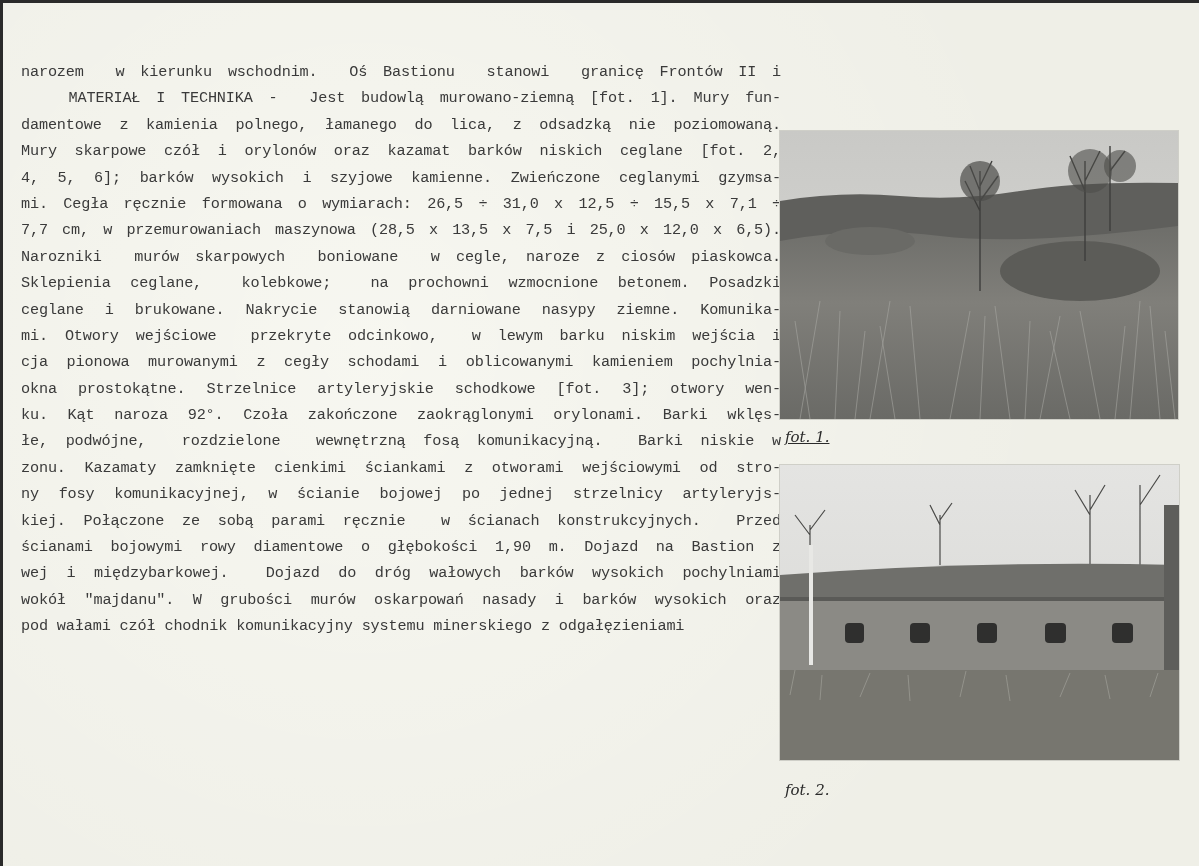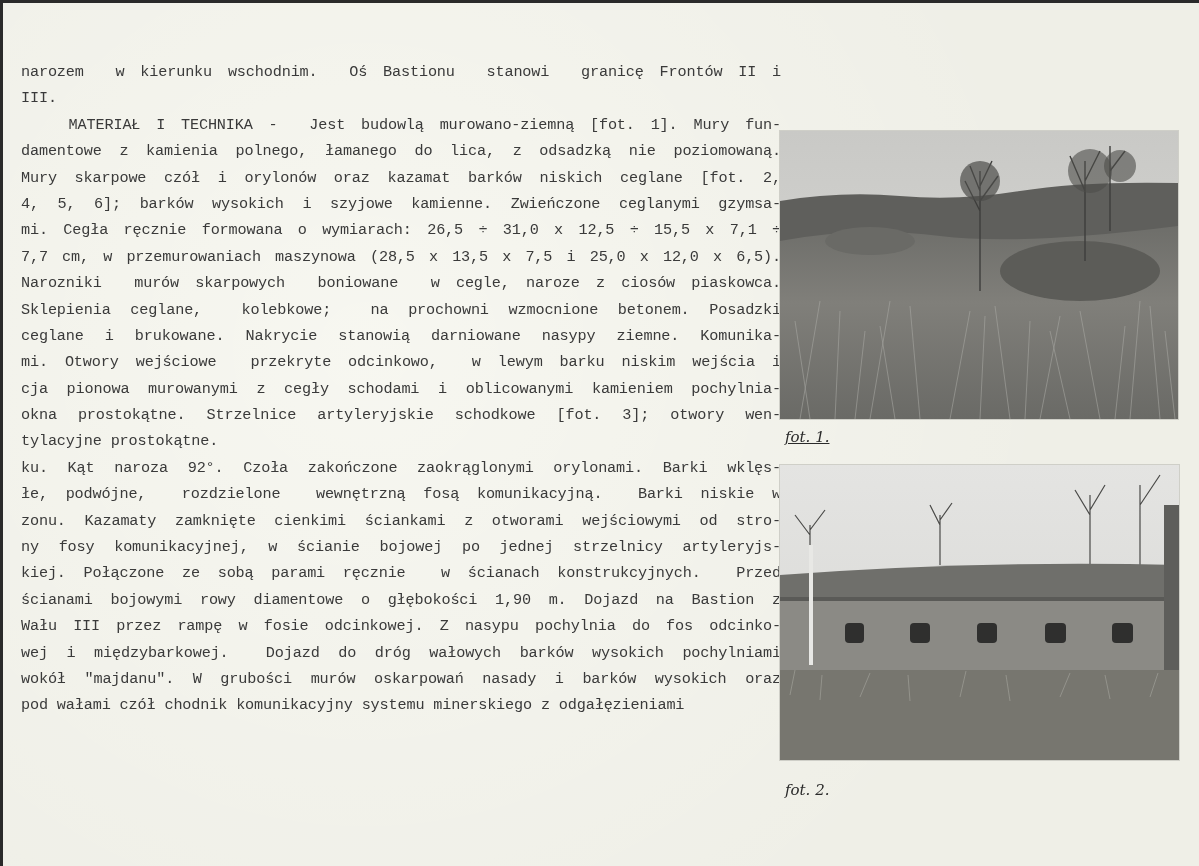--- a/index.html
+++ b/index.html
@@ -37,41 +37,38 @@
     font-size: 15px; color: #2a2a2a;
   }
 </style>
 </head>
 <body>
 
 <div class="page">
 
   <div class="text-col" id="textcol">
       <div class="line">narozem  w kierunku wschodnim.  Oś Bastionu  stanowi  granicę Frontów II i</div>
-      <div class="line last">III.</div>
       <div class="line">   MATERIAŁ I TECHNIKA -  Jest budowlą murowano-ziemną [fot. 1]. Mury fun-</div>
       <div class="line">damentowe z kamienia polnego, łamanego do lica, z odsadzką nie poziomowaną.</div>
       <div class="line">Mury skarpowe czół i orylonów oraz kazamat barków niskich ceglane [fot. 2,</div>
       <div class="line">4, 5, 6]; barków wysokich i szyjowe kamienne. Zwieńczone ceglanymi gzymsa-</div>
       <div class="line">mi. Cegła ręcznie formowana o wymiarach: 26,5 ÷ 31,0 x 12,5 ÷ 15,5 x 7,1 ÷</div>
       <div class="line">7,7 cm, w przemurowaniach maszynowa (28,5 x 13,5 x 7,5 i 25,0 x 12,0 x 6,5).</div>
       <div class="line">Narozniki  murów skarpowych  boniowane  w cegle, naroze z ciosów piaskowca.</div>
       <div class="line">Sklepienia ceglane,  kolebkowe;  na prochowni wzmocnione betonem. Posadzki</div>
       <div class="line">ceglane i brukowane. Nakrycie stanowią darniowane nasypy ziemne. Komunika-</div>
       <div class="line">mi. Otwory wejściowe  przekryte odcinkowo,  w lewym barku niskim wejścia i</div>
       <div class="line">cja pionowa murowanymi z cegły schodami i oblicowanymi kamieniem pochylnia-</div>
       <div class="line">okna prostokątne. Strzelnice artyleryjskie schodkowe [fot. 3]; otwory wen-</div>
-      <div class="line last">tylacyjne prostokątne.</div>
       <div class="line">ku. Kąt naroza 92°. Czoła zakończone zaokrąglonymi orylonami. Barki wklęs-</div>
       <div class="line">łe, podwójne,  rozdzielone  wewnętrzną fosą komunikacyjną.  Barki niskie w</div>
       <div class="line">zonu. Kazamaty zamknięte cienkimi ściankami z otworami wejściowymi od stro-</div>
       <div class="line">ny fosy komunikacyjnej, w ścianie bojowej po jednej strzelnicy artyleryjs-</div>
       <div class="line">kiej. Połączone ze sobą parami ręcznie  w ścianach konstrukcyjnych.  Przed</div>
       <div class="line">ścianami bojowymi rowy diamentowe o głębokości 1,90 m. Dojazd na Bastion z</div>
-      <div class="line">Wału III przez rampę w fosie odcinkowej. Z nasypu pochylnia do fos odcinko-</div>
       <div class="line">wej i międzybarkowej.  Dojazd do dróg wałowych barków wysokich pochylniami</div>
       <div class="line">wokół "majdanu". W grubości murów oskarpowań nasady i barków wysokich oraz</div>
       <div class="line last">pod wałami czół chodnik komunikacyjny systemu minerskiego z odgałęzieniami</div>
     </div>
 
   <div class="photo" style="left:776px; top:127px; width:398px; height:288px;">
     <svg width="398" height="288" viewBox="0 0 398 288">
       <defs>
         <linearGradient id="sky1" x1="0" y1="0" x2="0" y2="1">
           <stop offset="0" stop-color="#c9c9c6"></stop>

